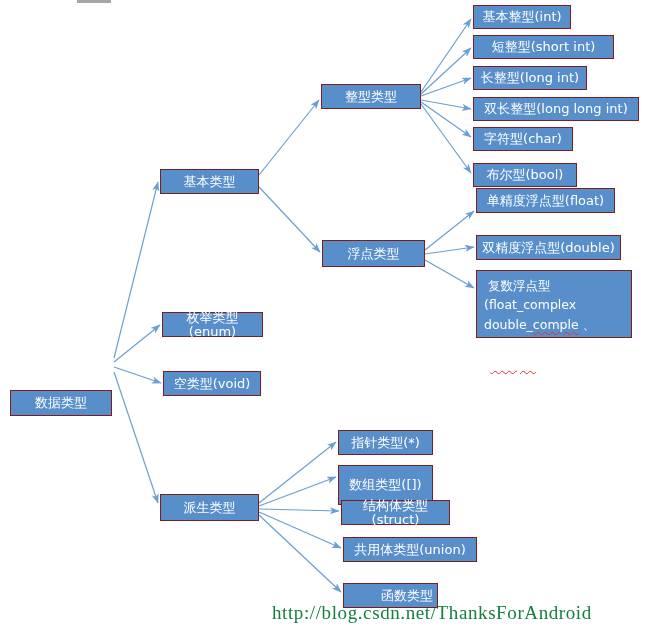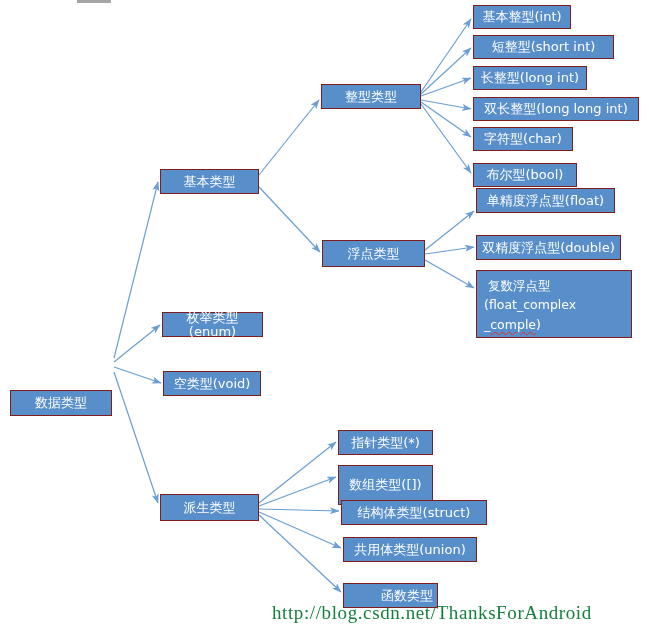--- a/index.html
+++ b/index.html
@@ -124,24 +124,25 @@
       <div class="node" style="left: 473px; top: 5px; width: 98px; height: 24px;">基本整型(int)</div>
       <div class="node" style="left: 473px; top: 35px; width: 141px; height: 24px;">短整型(short int)</div>
       <div class="node" style="left: 473px; top: 66px; width: 114px; height: 24px;">长整型(long int)</div>
       <div class="node" style="left: 473px; top: 97px; width: 166px; height: 24px;">双长整型(long long int)</div>
       <div class="node" style="left: 473px; top: 127px; width: 100px; height: 24px;">字符型(char)</div>
       <div class="node" style="left: 473px; top: 163px; width: 104px; height: 24px;">布尔型(bool)</div>
       <div class="node" style="left: 476px; top: 188px; width: 139px; height: 25px;">单精度浮点型(float)</div>
       <div class="node" style="left: 476px; top: 235px; width: 145px; height: 25px;">双精度浮点型(double)</div>
       <div class="node" style="left: 338px; top: 430px; width: 95px; height: 25px;">指针类型(*)</div>
       <div class="node" style="left: 338px; top: 465px; width: 95px; height: 40px;">数组类型([])</div>
-      <div class="node" style="left: 341px; top: 500px; width: 146px; height: 25px;">结构体类型(struct)</div>
+      <div class="node" style="left: 341px; top: 500px; width: 109px; height: 25px;">结构体类型(struct)</div>
       <div class="node" style="left: 343px; top: 537px; width: 134px; height: 25px;">共用体类型(union)</div>
       <div class="node" style="left: 343px; top: 583px; width: 95px; height: 25px; padding-left: 37px;">函数类型</div>
       <div class="node multiline" style="left: 476px; top: 270px; width: 156px; height: 68px;">
         <div style="text-indent: 4px;">复数浮点型(float_complex</div>
+        <div><span>double_</span><span class="squiggle">comple</span><span> 、 long long</span></div>
         <div><span>_</span><span class="squiggle">comple</span><span>)</span></div>
       </div>
     </div>
 
   <div class="watermark">http://blog.csdn.net/ThanksForAndroid</div>
 
 </div>
 
 </body></html>

